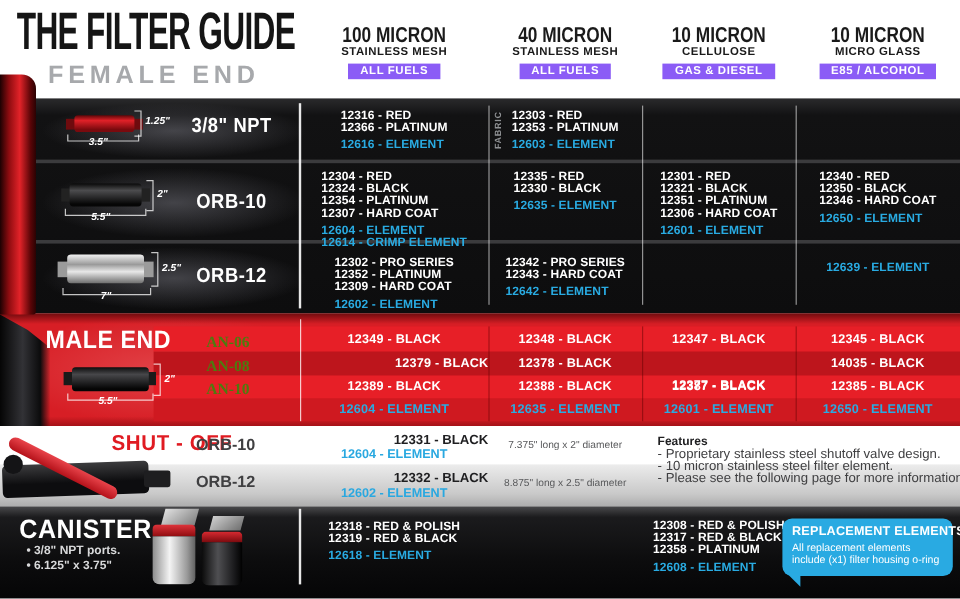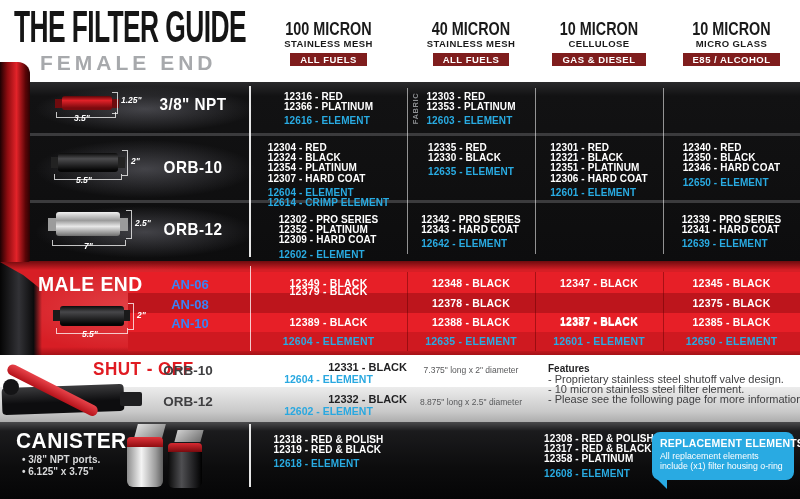--- a/index.html
+++ b/index.html
@@ -7,21 +7,21 @@
         font-family:"Liberation Sans",sans-serif;}
 
   
   #title{position:absolute;left:14px;top:2px;font-size:44px;font-weight:700;color:#151515;
          letter-spacing:-1px;transform:scaleX(.6);transform-origin:left top;white-space:nowrap;}
   #femaleLabel{position:absolute;left:40px;top:51px;font-size:21px;font-weight:700;
                letter-spacing:4px;color:#a7a9ac;white-space:nowrap;}
   .hcol{position:absolute;top:21px;text-align:center;color:#1a1a1a;}
   .hc-micron{font-size:18px;line-height:17px;font-weight:700;transform:scaleX(.8);white-space:nowrap;}
   .hc-media{font-size:9.5px;line-height:10px;font-weight:700;letter-spacing:.4px;margin-top:1px;}
-  .hc-badge{display:inline-block;margin-top:4px;background:#7f1d1d;color:#fff;font-size:9.5px;
+  .hc-badge{display:inline-block;margin-top:4px;background:#8b5cf6;color:#fff;font-size:9.5px;
             line-height:13px;font-weight:700;padding:0 10px;letter-spacing:.5px;}
 
   
   .c1{left:250px;width:157px;} .c2{left:407px;width:128px;}
   .c3{left:535px;width:128px;} .c4{left:663px;width:137px;}
 
   
   #femaleBg{position:absolute;left:0;top:82px;width:800px;height:179px;
             background:linear-gradient(180deg,#2a2a2c 0,#121213 14px,#0d0d0e 100%);}
   #maleBg{position:absolute;left:0;top:261px;width:800px;height:94px;
@@ -47,21 +47,21 @@
   
   .flabel{position:absolute;left:138px;width:110px;text-align:center;font-size:17px;font-weight:700;
           color:#fff;transform:scaleX(.9);letter-spacing:.5px;white-space:nowrap;}
   .pncell{position:absolute;display:flex;justify-content:center;}
   .pn{font-size:10px;line-height:10.2px;font-weight:700;color:#fff;letter-spacing:.1px;white-space:nowrap;}
   .el{font-size:10px;line-height:10.2px;font-weight:700;color:#29abe2;letter-spacing:.1px;white-space:nowrap;}
   .els{margin-top:4px;}
   .mcell{position:absolute;text-align:center;font-size:10.5px;font-weight:700;color:#fff;
          letter-spacing:.2px;white-space:nowrap;}
   .mel{color:#29abe2;}
-  .anlabel{position:absolute;left:160px;width:60px;text-align:center;font-size:13px;font-weight:700;color:#3b82f6;}
+  .anlabel{position:absolute;left:160px;width:60px;text-align:center;font-size:13px;font-weight:700;color:#4d7c0f;font-family:Liberation Serif, serif;}
   #maleLabel{position:absolute;left:38px;top:272px;font-size:21px;font-weight:700;color:#fff;
              transform:scaleX(.92);transform-origin:left top;letter-spacing:.5px;white-space:nowrap;}
   #shutLabel{position:absolute;left:93px;top:359px;font-size:18px;font-weight:700;color:#e01b22;
              transform:scaleX(.95);transform-origin:left top;letter-spacing:.5px;white-space:nowrap;}
   .solabel{position:absolute;left:157px;width:62px;text-align:center;font-size:13.5px;font-weight:700;color:#3f3f41;}
   .sopart{position:absolute;text-align:right;font-size:11px;font-weight:700;color:#1f1f21;white-space:nowrap;}
   .soel{position:absolute;text-align:center;font-size:10.5px;font-weight:700;color:#29a8e0;white-space:nowrap;}
   .sosize{position:absolute;text-align:center;font-size:8.5px;color:#58595b;white-space:nowrap;}
   #featTitle{position:absolute;left:548px;top:363px;font-size:10px;font-weight:700;color:#1f1f21;}
   .feat-line{font-size:11px;line-height:9.8px;color:#404042;white-space:nowrap;}
@@ -305,44 +305,40 @@
           <div class="pn">12342 - PRO SERIES</div>
           <div class="pn">12343 - HARD COAT</div>
         </div>
     <div class="els">
           <div class="el">12642 - ELEMENT</div>
         </div>
   </div>
     </div>
   <div class="pncell c4" style="top:215px;">
       <div>
-    <div>
-          <div class="pn">12339 - PRO SERIES</div>
-          <div class="pn">12341 - HARD COAT</div>
-        </div>
     <div class="els">
           <div class="el">12639 - ELEMENT</div>
         </div>
   </div>
     </div>
 
   <div id="maleLabel">MALE END</div>
   <div class="anlabel" style="top:277px;">AN-06</div>
   <div class="anlabel" style="top:297px;">AN-08</div>
   <div class="anlabel" style="top:316px;">AN-10</div>
 
   <div class="mcell c1" style="top:277px;text-align:center;">12349 - BLACK</div>
   <div class="mcell c2" style="top:277px;">12348 - BLACK</div>
   <div class="mcell c3" style="top:277px;">12347 - BLACK</div>
   <div class="mcell c4" style="top:277px;">12345 - BLACK</div>
 
-  <div class="mcell c1" style="top:285px;">12379 - BLACK</div>
+  <div class="mcell c1" style="top:297px;text-align:right;">12379 - BLACK</div>
   <div class="mcell c2" style="top:297px;">12378 - BLACK</div>
   <div class="mcell c3" style="top:297px;margin-top:18px;">12377 - BLACK</div>
-  <div class="mcell c4" style="top:297px;">12375 - BLACK</div>
+  <div class="mcell c4" style="top:297px;">14035 - BLACK</div>
 
   <div class="mcell c1" style="top:316px;">12389 - BLACK</div>
   <div class="mcell c2" style="top:316px;">12388 - BLACK</div>
   <div class="mcell c3" style="top:316px;">12387 - BLACK</div>
   <div class="mcell c4" style="top:316px;">12385 - BLACK</div>
 
   <div class="mcell mel c1" style="top:335px;">12604 - ELEMENT</div>
   <div class="mcell mel c2" style="top:335px;">12635 - ELEMENT</div>
   <div class="mcell mel c3" style="top:335px;">12601 - ELEMENT</div>
   <div class="mcell mel c4" style="top:335px;">12650 - ELEMENT</div>

